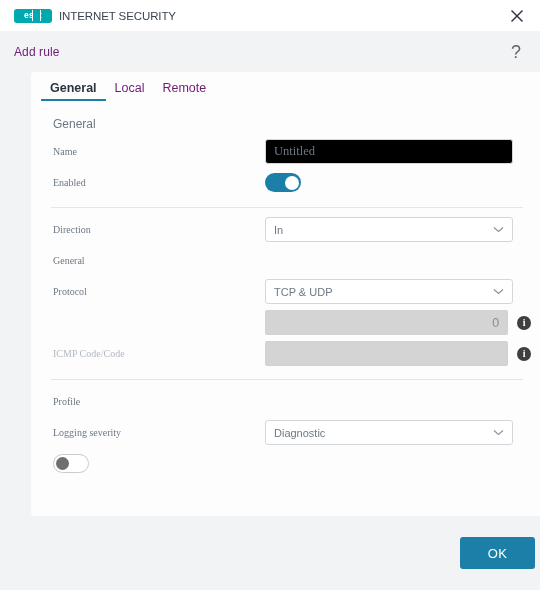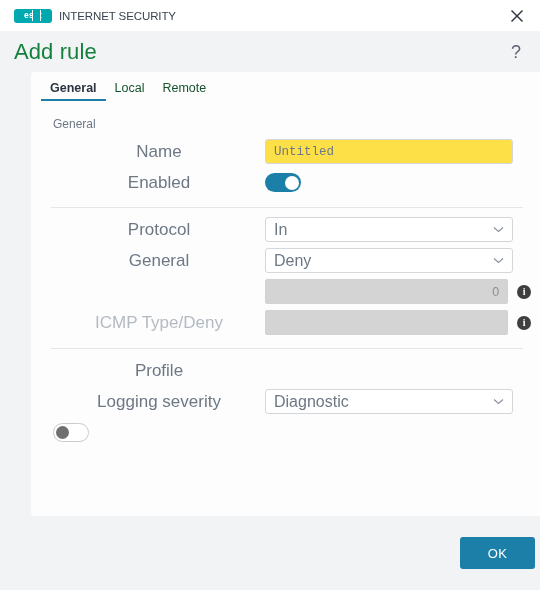--- a/index.html
+++ b/index.html
@@ -84,22 +84,22 @@
     position: absolute;
     left: 0; top: 31px;
     width: 540px;
     height: 41px;
     display: flex;
     align-items: center;
     box-sizing: border-box;
     padding: 0 12px 0 14px;
   }
   .dialog-title {
-    font-size: 22px;
-    color: #15803d;
+    font-size: 12px;
+    color: #701a75;
     font-weight: normal;
     letter-spacing: 0.1px;
     font-family: "Liberation Sans", sans-serif;
   }
   .header-spacer { flex: 1; }
   .help-btn {
     width: 24px;
     height: 26px;
     display: flex;
     align-items: center;
@@ -127,21 +127,21 @@
   .tabs {
     display: flex;
     align-items: flex-end;
     height: 29px;
     padding-left: 10px;
     box-sizing: border-box;
   }
   .tab {
     position: relative;
     font-size: 12.5px;
-    color: #14532d;
+    color: #701a75;
     padding: 0 9px 7px 9px;
     cursor: pointer;
     line-height: 1;
     font-family: "Liberation Sans", sans-serif;
   }
   .tab.active {
     color: #2b3440;
     font-weight: bold;
   }
   .tab.active::after {
@@ -169,50 +169,49 @@
     display: flex;
     align-items: center;
     height: 31px;
     padding-left: 12px;
     padding-right: 2px;
     box-sizing: border-box;
   }
   .row.gap-top { margin-top: 6px; }
   .row-label {
     width: 212px;
-    font-size: 17px;
+    font-size: 10px;
     color: #6d7885;
     flex-shrink: 0;
-    font-family: Liberation Sans, sans-serif;
-    text-align: center;
+    font-family: Liberation Serif, serif;
   }
   .row-label.muted { color: #b4bac2; }
 
   .text-input {
     width: 248px;
     height: 25px;
     border: 1px solid #d3d7dc;
     border-radius: 3px;
-    background: #fde047;
+    background: #000000;
     font-size: 12.5px;
     color: #6d7885;
     box-sizing: border-box;
     padding: 0 8px;
     display: flex;
     align-items: center;
-    font-family: Liberation Mono, monospace;
+    font-family: Liberation Serif, serif;
   }
 
   .select {
     width: 248px;
     height: 25px;
     border: 1px solid #d3d7dc;
     border-radius: 3px;
     background: #ffffff;
-    font-size: 16px;
+    font-size: 11px;
     color: #6d7885;
     box-sizing: border-box;
     padding: 0 8px;
     display: flex;
     align-items: center;
     justify-content: space-between;
     cursor: pointer;
     font-family: "Liberation Sans", sans-serif;
   }
   .select .caret {
@@ -369,52 +368,55 @@
     <div class="row">
       <div class="row-label">Enabled</div>
       <div class="toggle on">
         <span class="knob"></span>
       </div>
     </div>
 
     <div class="divider"></div>
 
     <div class="row gap-top">
-      <div class="row-label">Protocol</div>
+      <div class="row-label">Direction</div>
       <div class="select">
         <span>In</span>
         <span class="caret">
           <svg width="11" height="7" viewBox="0 0 11 7">
               <polyline points="1,1.5 5.5,5.5 10,1.5" fill="none" stroke="#8b949f" stroke-width="1.2"></polyline>
             </svg>
         </span>
       </div>
     </div>
 
     <div class="row">
       <div class="row-label">General</div>
+    </div>
+
+    <div class="row">
+      <div class="row-label">Protocol</div>
       <div class="select">
-        <span>Deny</span>
+        <span>TCP &amp; UDP</span>
         <span class="caret">
           <svg width="11" height="7" viewBox="0 0 11 7">
               <polyline points="1,1.5 5.5,5.5 10,1.5" fill="none" stroke="#8b949f" stroke-width="1.2"></polyline>
             </svg>
         </span>
       </div>
     </div>
 
-
     <div class="row">
       <div class="row-label"></div>
       <div class="disabled-input">0</div>
       <div class="info-icon">i</div>
     </div>
 
     <div class="row">
-      <div class="row-label muted">ICMP Type/Deny</div>
+      <div class="row-label muted">ICMP Code/Code</div>
       <div class="disabled-input"></div>
       <div class="info-icon">i</div>
     </div>
 
     <div class="divider tight"></div>
 
     <div class="row gap-top">
       <div class="row-label">Profile</div>
     </div>
 

